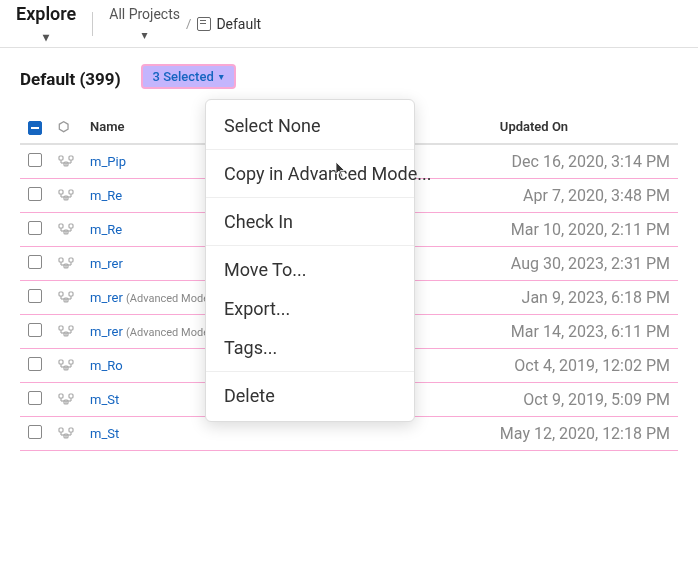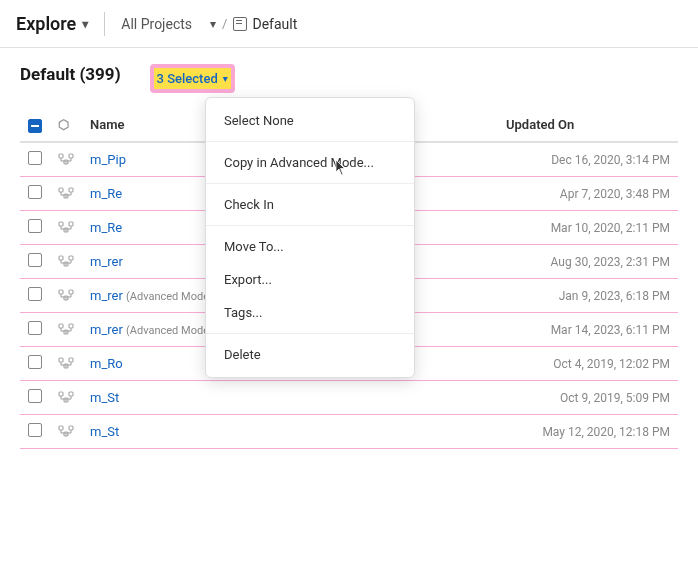--- a/index.html
+++ b/index.html
@@ -23,38 +23,40 @@
       background: #fff;
     }
     .nav-explore {
       display: flex;
       align-items: center;
       font-size: 18px;
       font-weight: 600;
       color: #1a1a1a;
       gap: 6px;
       cursor: pointer;
+      flex-direction: column;
     }
     .nav-chevron {
       font-size: 12px;
       color: #555;
     }
     .nav-divider {
       width: 1px;
       height: 24px;
       background: #ccc;
       margin: 0 16px;
     }
     .nav-projects {
       display: flex;
       align-items: center;
-      gap: 18px;
+      gap: 6px;
       color: #555;
       font-size: 14px;
       cursor: pointer;
+      flex-direction: column;
     }
     .nav-sep {
       color: #999;
       margin: 0 6px;
     }
     .nav-default {
       display: flex;
       align-items: center;
       gap: 5px;
       font-size: 14px;
@@ -78,37 +80,37 @@
     }
 
     
     .main {
       padding: 16px 20px;
     }
 
     
     .header-row {
       display: flex;
-      align-items: flex-start;
-      gap: 29px;
-      margin-bottom: 14px;
+      align-items: flex-end;
+      gap: 20px;
+      margin-bottom: 20px;
     }
     .section-title {
       font-size: 17px;
       font-weight: 700;
       color: #1a1a1a;
     }
     .selected-badge {
       display: flex;
       align-items: center;
       gap: 5px;
-      background: #fde047;
-      border: 4px solid #f9a8d4;
+      background: #c4b5fd;
+      border: 2px solid #f9a8d4;
       border-radius: 4px;
-      padding: 3px 3px;
+      padding: 3px 10px;
       font-size: 13px;
       color: #1565c0;
       cursor: pointer;
       font-weight: 500;
     }
     .selected-badge .chevron-down {
       font-size: 10px;
       color: #1565c0;
     }
 
@@ -195,41 +197,41 @@
     }
 
     .name-link {
       color: #1565c0;
       text-decoration: none;
       cursor: pointer;
     }
 
     .date-text {
       color: #888;
-      font-size: 12px;
+      font-size: 16px;
       white-space: nowrap;
     }
 
     
     .dropdown-menu {
       position: absolute;
       top: -10px;
       left: 185px;
       width: 210px;
       background: #fff;
       border: 1px solid #ddd;
       border-radius: 6px;
       box-shadow: 0 4px 16px rgba(0,0,0,0.15);
       z-index: 100;
       padding: 6px 0;
     }
     .menu-item {
       padding: 9px 18px;
       cursor: pointer;
-      font-size: 13px;
+      font-size: 18px;
       color: #333;
       white-space: nowrap;
     }
     .menu-item.disabled {
       color: #bbb;
       cursor: default;
     }
     .menu-divider {
       height: 1px;
       background: #eee;

